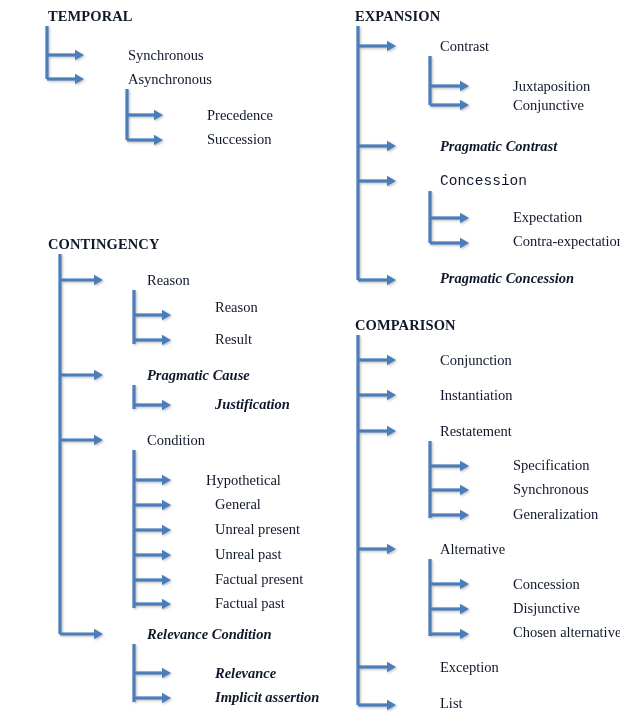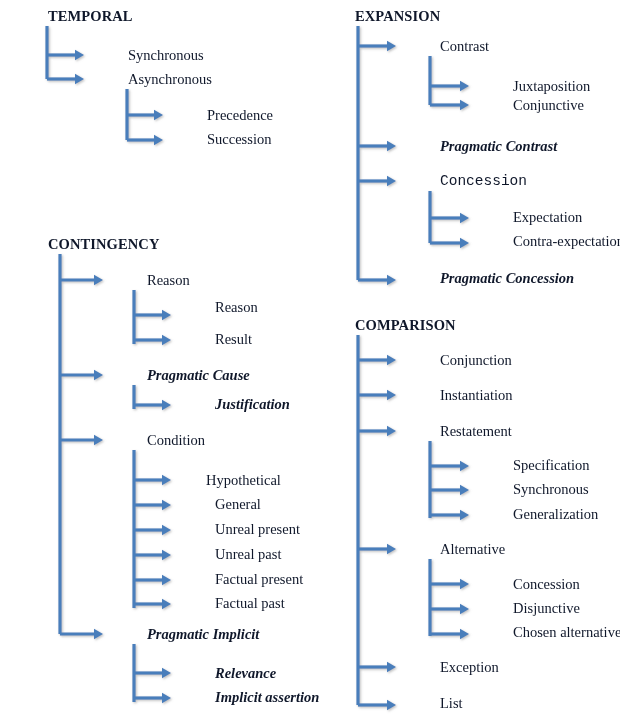--- a/index.html
+++ b/index.html
@@ -146,21 +146,21 @@
       <div class="node lvl2" style="left: 175px; top: 332px;">Result</div>
       <div class="node lvl1 ital" style="left: 107px; top: 368px;">Pragmatic Cause</div>
       <div class="node lvl2 ital" style="left: 175px; top: 397px;">Justification</div>
       <div class="node lvl1" style="left: 107px; top: 433px;">Condition</div>
       <div class="node lvl2" style="left: 166px; top: 473px;">Hypothetical</div>
       <div class="node lvl2" style="left: 175px; top: 497px;">General</div>
       <div class="node lvl2" style="left: 175px; top: 522px;">Unreal present</div>
       <div class="node lvl2" style="left: 175px; top: 547px;">Unreal past</div>
       <div class="node lvl2" style="left: 175px; top: 572px;">Factual present</div>
       <div class="node lvl2" style="left: 175px; top: 596px;">Factual past</div>
-      <div class="node lvl1 ital" style="left: 107px; top: 627px;">Pragmatic Implicit</div>
+      <div class="node lvl1 ital" style="left: 107px; top: 627px;">Relevance Condition</div>
       <div class="node lvl2 ital" style="left: 175px; top: 666px;">Relevance</div>
       <div class="node lvl2 ital" style="left: 175px; top: 690px;">Implicit assertion</div>
       <div class="node lvl0" style="left: 315px; top: 9px;">EXPANSION</div>
       <div class="node lvl1" style="left: 400px; top: 39px;">Contrast</div>
       <div class="node lvl2" style="left: 473px; top: 79px;">Juxtaposition</div>
       <div class="node lvl2" style="left: 473px; top: 98px;">Conjunctive</div>
       <div class="node lvl1 ital" style="left: 400px; top: 139px;">Pragmatic Contrast</div>
       <div class="node lvl1" style="left: 400px; top: 174px; font-family: Liberation Mono, monospace;">Concession</div>
       <div class="node lvl2" style="left: 473px; top: 210px;">Expectation</div>
       <div class="node lvl2" style="left: 473px; top: 234px;">Contra-expectation</div>

